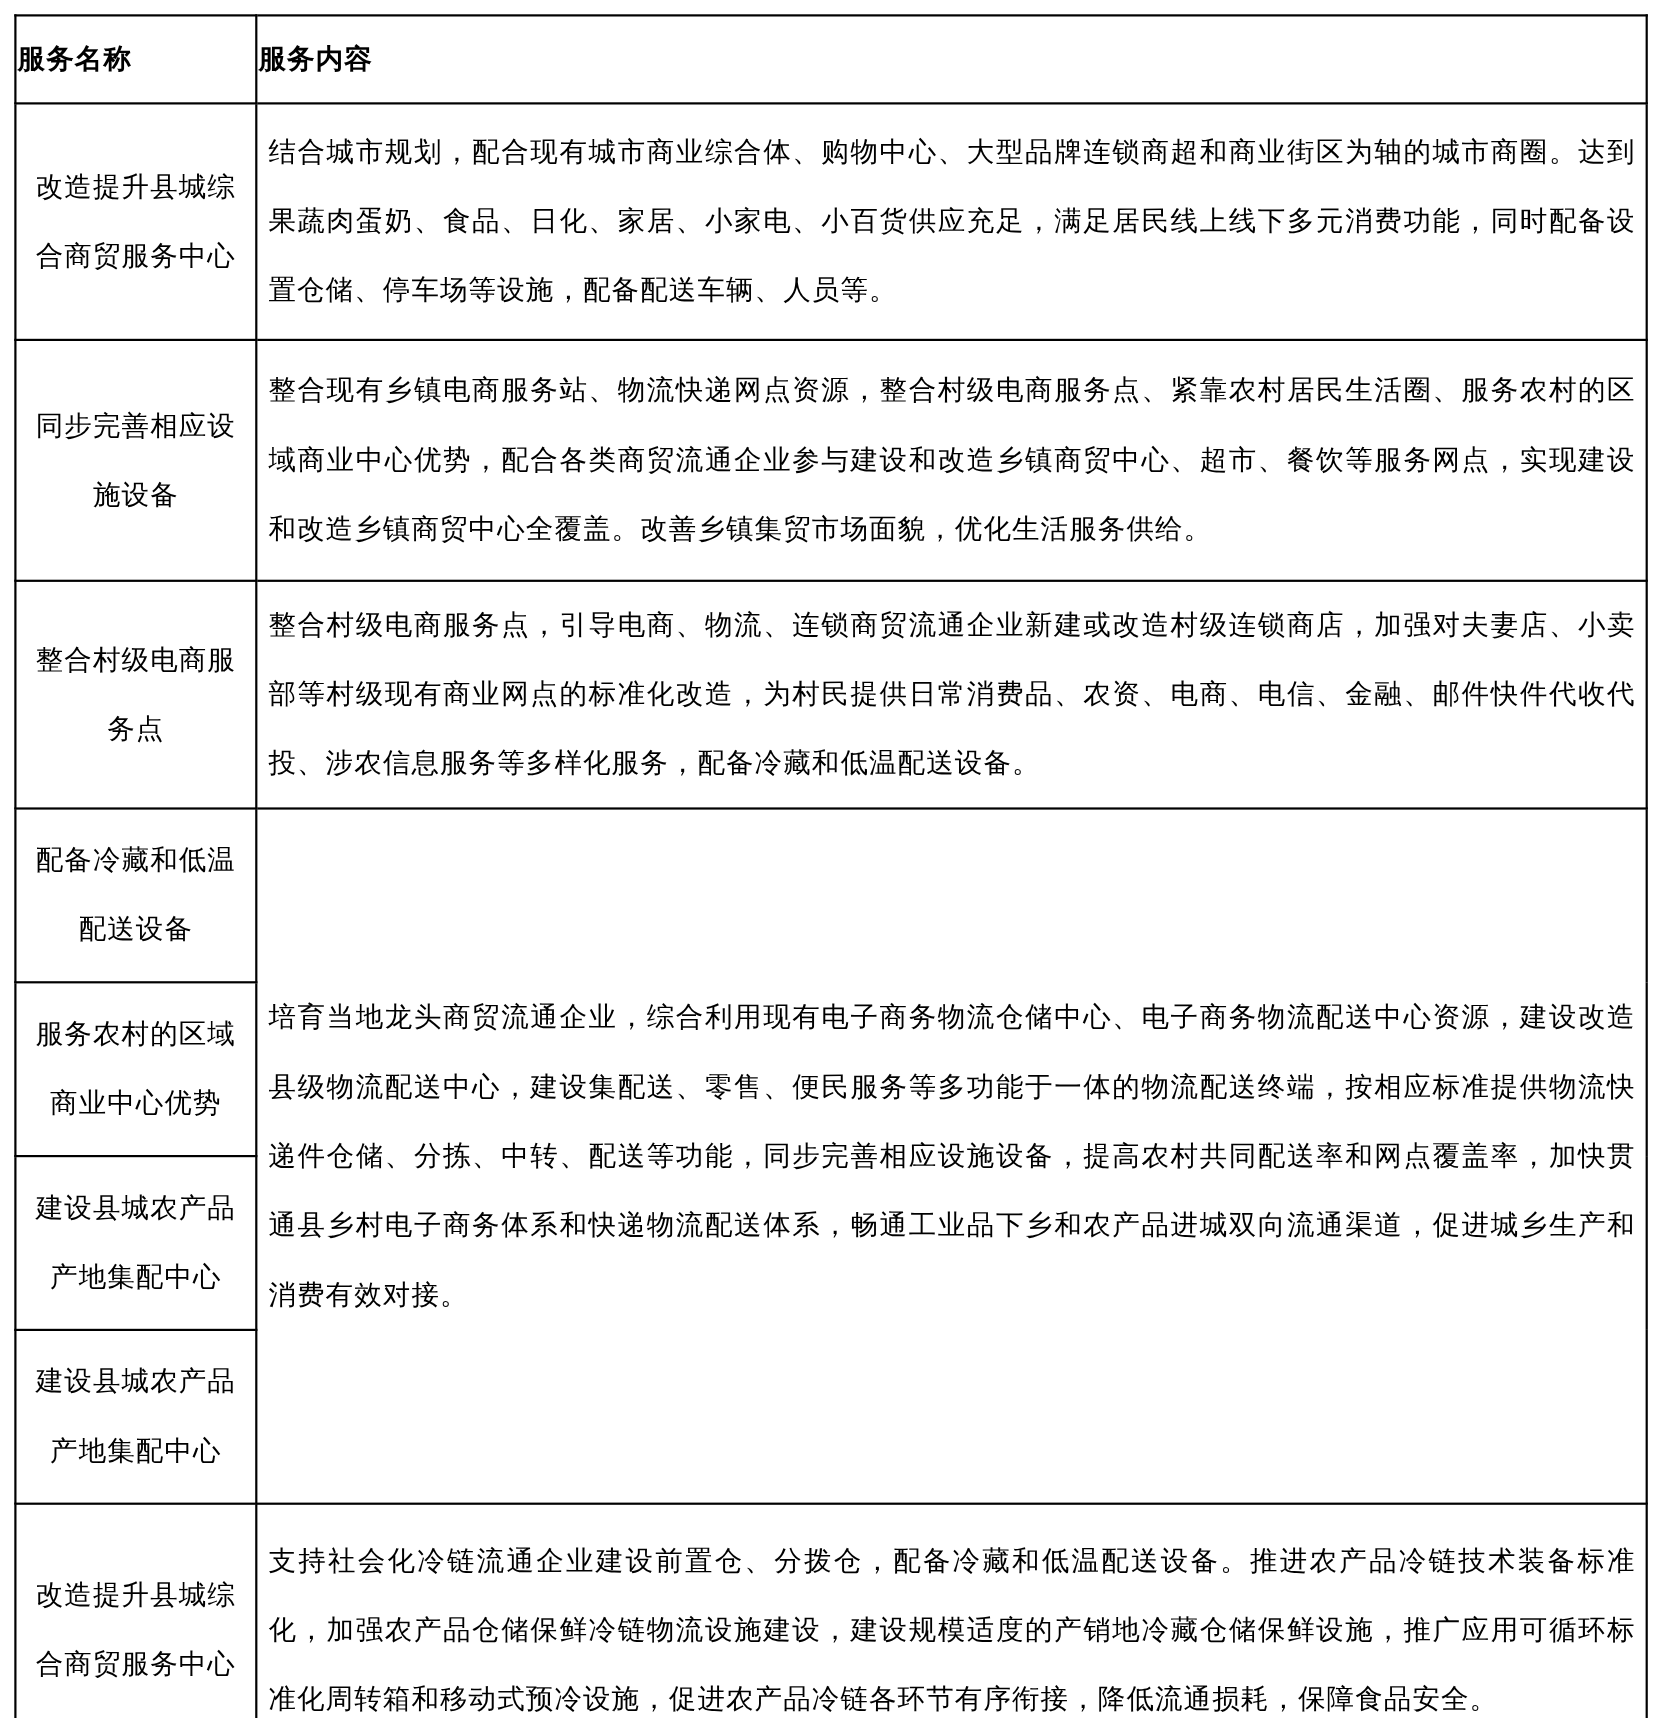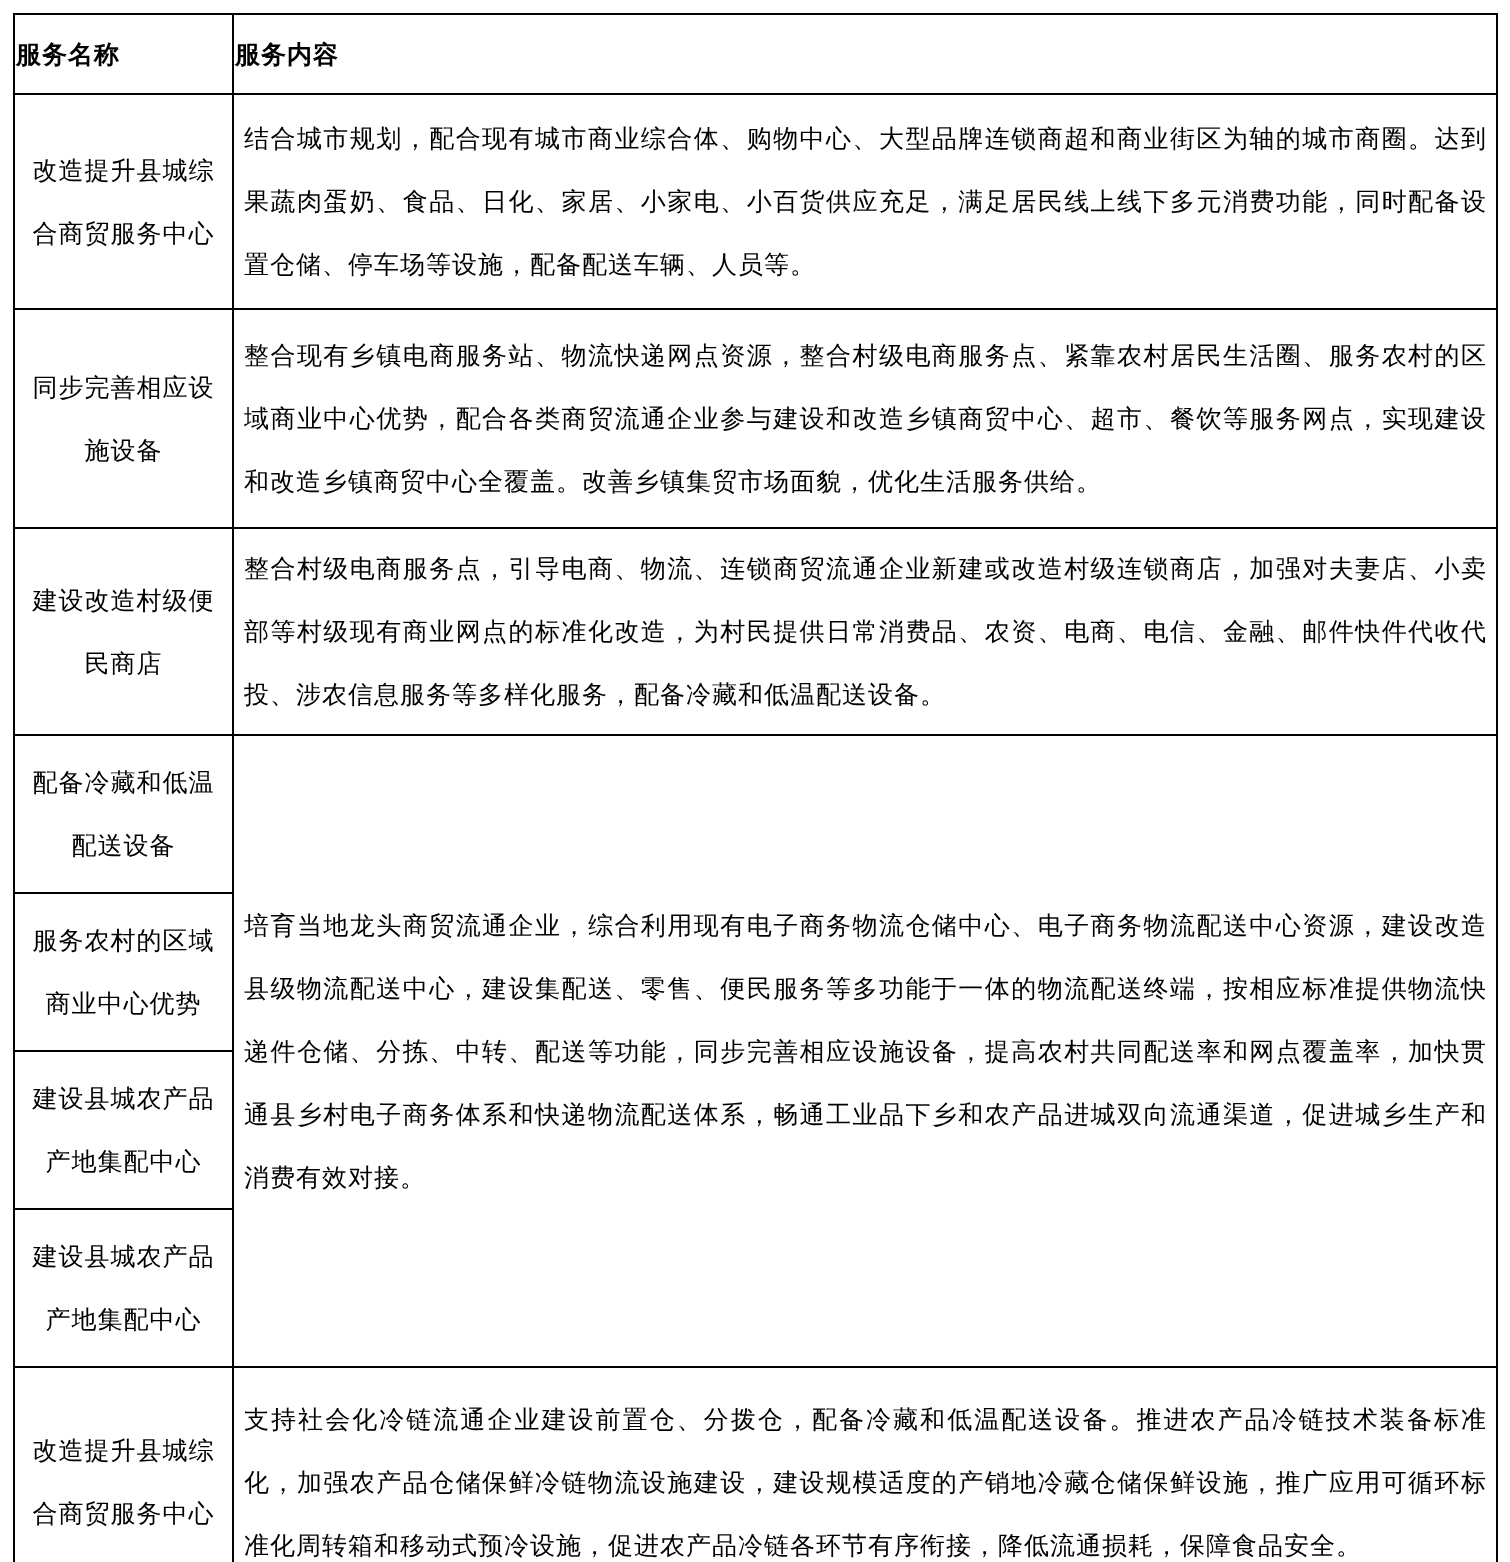--- a/index.html
+++ b/index.html
@@ -73,21 +73,21 @@
       <td class="name-cell">改造提升县城综合商贸服务中心</td>
       <td class="content-cell">结合城市规划，配合现有城市商业综合体、购物中心、大型品牌连锁商超和商业街区为轴的城市商圈。达到果蔬肉蛋奶、食品、日化、家居、小家电、小百货供应充足，满足居民线上线下多元消费功能，同时配备设置仓储、停车场等设施，配备配送车辆、人员等。</td>
     </tr>
 
     <tr class="r2">
       <td class="name-cell">同步完善相应设施设备</td>
       <td class="content-cell">整合现有乡镇电商服务站、物流快递网点资源，整合村级电商服务点、紧靠农村居民生活圈、服务农村的区域商业中心优势，配合各类商贸流通企业参与建设和改造乡镇商贸中心、超市、餐饮等服务网点，实现建设和改造乡镇商贸中心全覆盖。改善乡镇集贸市场面貌，优化生活服务供给。</td>
     </tr>
 
     <tr class="r3">
-      <td class="name-cell">建设改造村级便民商店</td>
+      <td class="name-cell">整合村级电商服务点</td>
       <td class="content-cell">整合村级电商服务点，引导电商、物流、连锁商贸流通企业新建或改造村级连锁商店，加强对夫妻店、小卖部等村级现有商业网点的标准化改造，为村民提供日常消费品、农资、电商、电信、金融、邮件快件代收代投、涉农信息服务等多样化服务，配备冷藏和低温配送设备。</td>
     </tr>
 
     <tr class="r4">
       <td class="name-cell">配备冷藏和低温配送设备</td>
       <td class="content-cell" rowspan="4">培育当地龙头商贸流通企业，综合利用现有电子商务物流仓储中心、电子商务物流配送中心资源，建设改造县级物流配送中心，建设集配送、零售、便民服务等多功能于一体的物流配送终端，按相应标准提供物流快递件仓储、分拣、中转、配送等功能，同步完善相应设施设备，提高农村共同配送率和网点覆盖率，加快贯通县乡村电子商务体系和快递物流配送体系，畅通工业品下乡和农产品进城双向流通渠道，促进城乡生产和消费有效对接。</td>
     </tr>
 
     <tr class="r5">
       <td class="name-cell">服务农村的区域商业中心优势</td>

